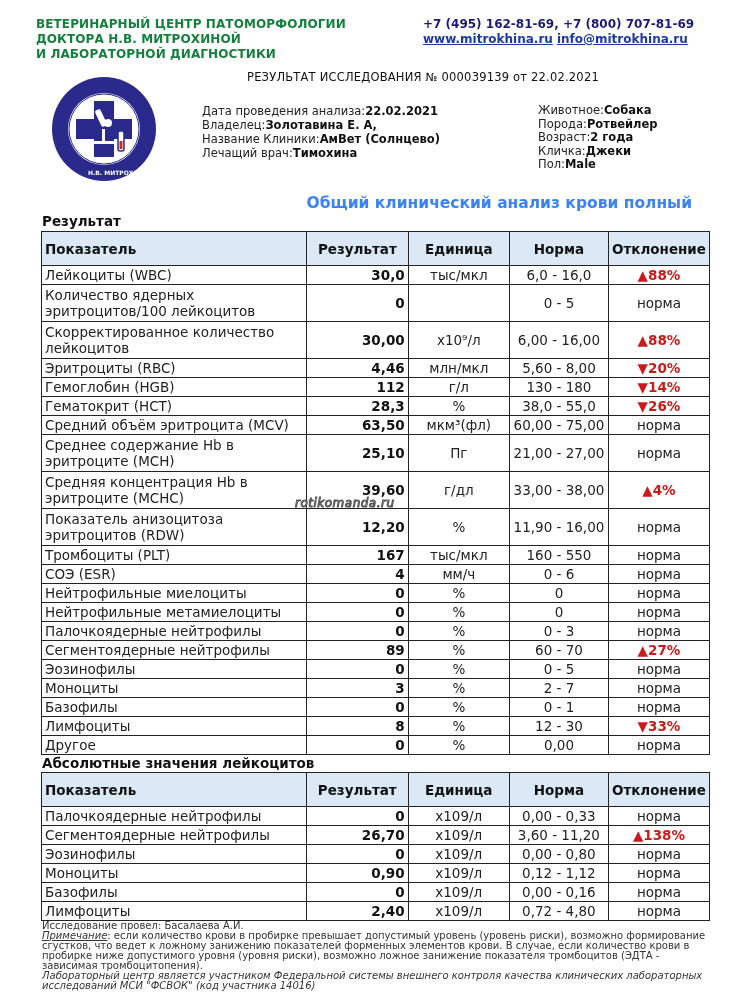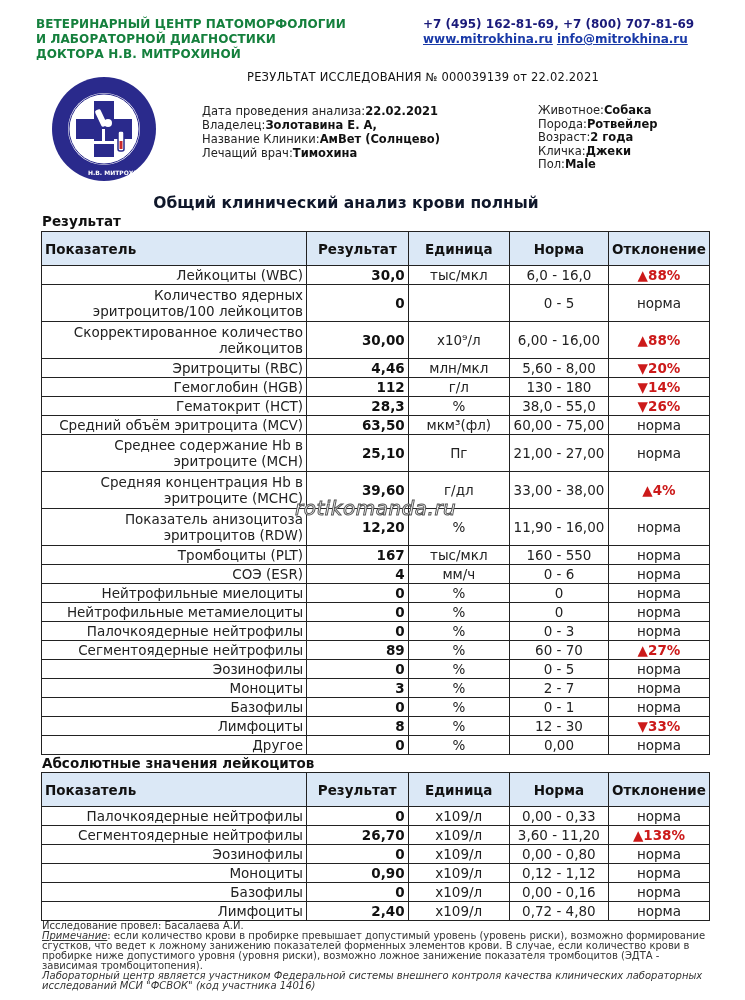--- a/index.html
+++ b/index.html
@@ -12,54 +12,54 @@
   .contacts a { color: #1a3aa8; text-decoration: underline; margin-right: 4px; }
 
   .report-title { position: absolute; left: 247px; top: 70px; font-weight: normal; font-size: 11.5px; color: #111; letter-spacing: 0.2px; }
 
   .logo { position: absolute; left: 50px; top: 75px; width: 108px; height: 108px; }
 
   .info-left { position: absolute; left: 202px; top: 104px; font-size: 11.5px; line-height: 14px; color: #222; }
   .info-right { position: absolute; left: 538px; top: 104px; font-size: 11.5px; line-height: 13.5px; color: #222; }
   .info-left b, .info-right b { color: #111; }
 
-  .main-title { position: absolute; left: 0; width: 692px; top: 194px; text-align: center; font-weight: bold; font-size: 15.5px; color: #0f172a; }
+  .main-title { position: absolute; left: 0; width: 692px; top: 194px; text-align: right; font-weight: bold; font-size: 15.5px; color: #3b82f6; }
   .section-label { position: absolute; left: 42px; font-weight: bold; font-size: 13.5px; color: #111; }
   #sec1 { top: 213px; }
   #sec2 { top: 755px; }
 
   table.results { position: absolute; left: 41px; width: 669px; border-collapse: collapse; font-size: 13.5px; }
   #tbl1 { top: 231px; }
   #tbl2 { top: 772px; }
   table.results th, table.results td { border: 1.5px solid #222; padding: 0 3px; }
   table.results th { background: #dbe8f6; font-weight: bold; height: 34px; line-height: 16px; }
   table.results th.c-name { text-align: left; }
   table.results td { height: 19px; line-height: 16px; }
-  table.results td.c-name { text-align: right; color: #222; }
+  table.results td.c-name { text-align: left; color: #222; }
   table.results td.c-res { text-align: right; font-weight: bold; }
   table.results td.c-unit, table.results td.c-norm, table.results td.c-dev { text-align: center; color: #222; }
   td.dev-up, td.dev-down { color: #cc1a1a !important; font-weight: bold; }
   col.w-name { width: 268px; } col.w-res { width: 102px; } col.w-unit { width: 102px; }
   col.w-norm { width: 100px; } col.w-dev { width: 97px; }
   tr.tall td { height: 37px; }
 
-  .watermark { position: absolute; left: 295px; top: 496px; font-size: 20px; font-style: italic; color: #fff;
+  .watermark { position: absolute; left: 295px; top: 496px; font-size: 12px; font-style: italic; color: #fff;
     -webkit-text-stroke: 1px #555; letter-spacing: 0.5px; }
 
   .footer { position: absolute; left: 42px; top: 921px; width: 665px; font-size: 10px; line-height: 10px; color: #333; }
   .footer .note-label { font-style: italic; text-decoration: underline; }
   .footer .ital { font-style: italic; }
 </style>
 </head>
 <body>
 
 <div class="org-name">
   <div>ВЕТЕРИНАРНЫЙ ЦЕНТР ПАТОМОРФОЛОГИИ</div>
+  <div>ДОКТОРА Н.В. МИТРОХИНОЙ</div>
   <div>И ЛАБОРАТОРНОЙ ДИАГНОСТИКИ</div>
-  <div>ДОКТОРА Н.В. МИТРОХИНОЙ</div>
 </div>
 
 <div class="contacts">
   <div>+7 (495) 162-81-69, +7 (800) 707-81-69</div>
   <div>
     <a>www.mitrokhina.ru</a><a>info@mitrokhina.ru</a>
   </div>
 </div>
 
 <div class="report-title">РЕЗУЛЬТАТ ИССЛЕДОВАНИЯ № 000039139 от 22.02.2021</div>

